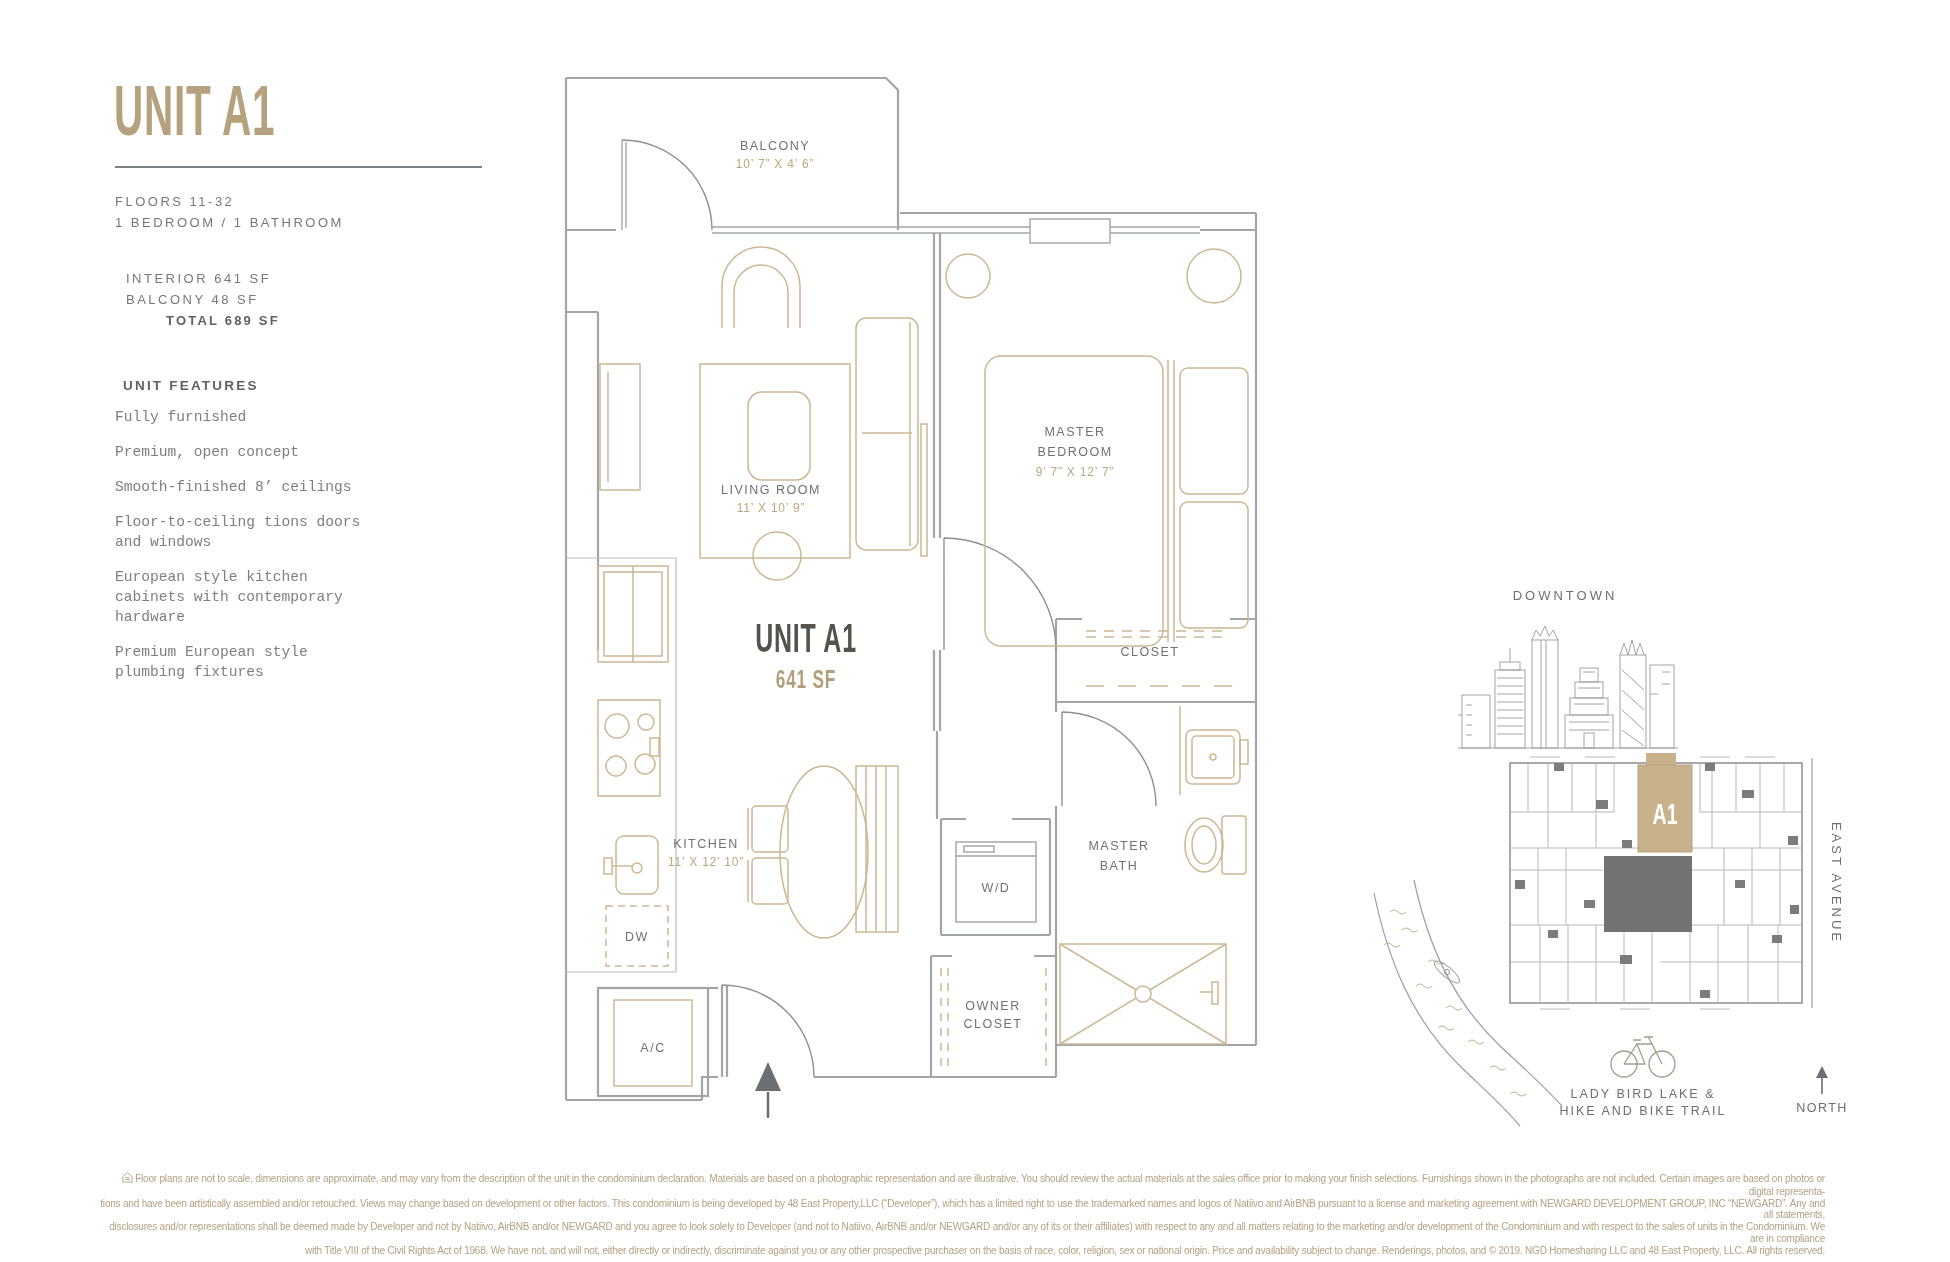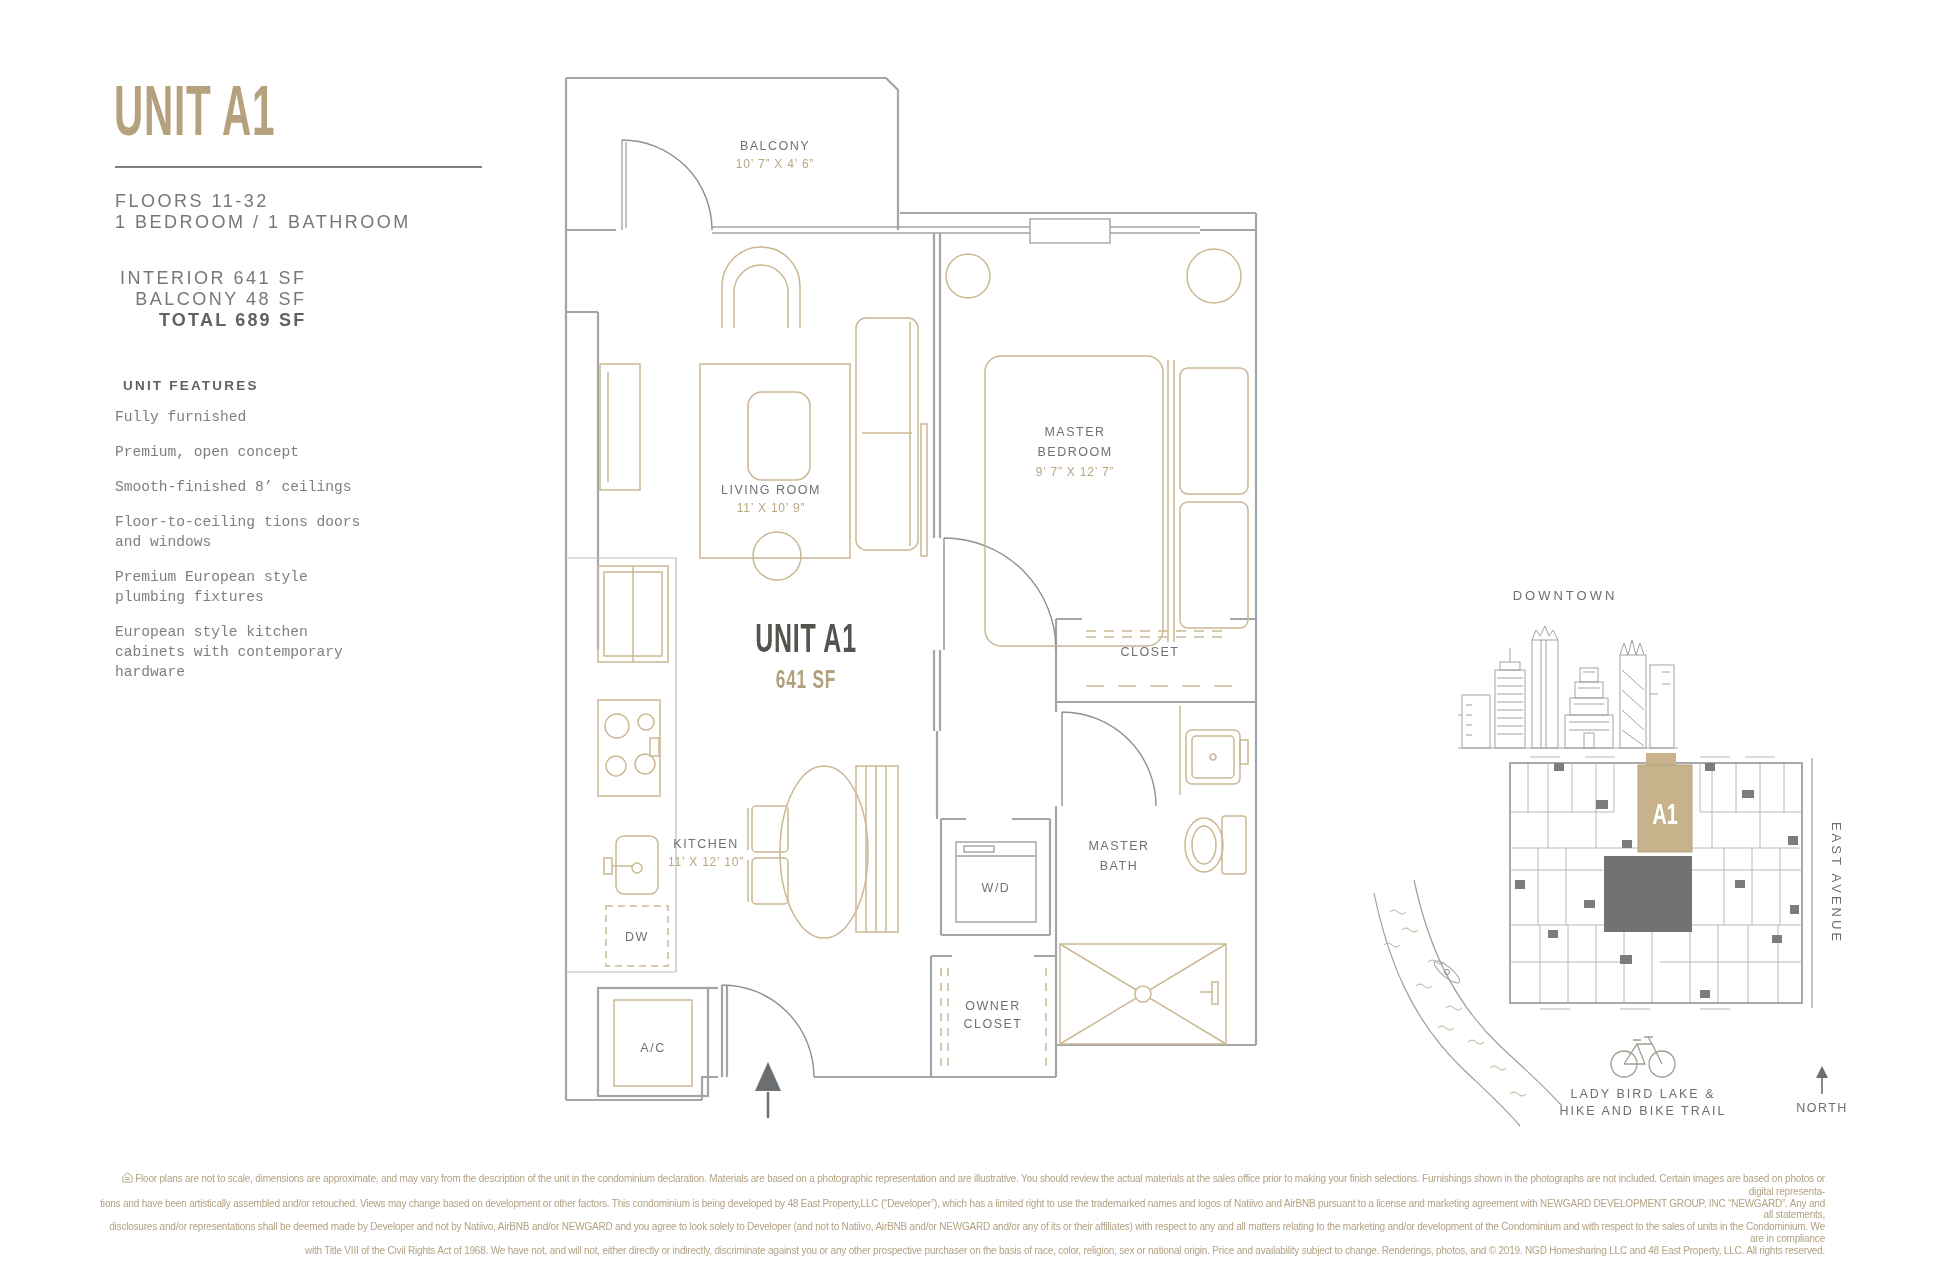--- a/index.html
+++ b/index.html
@@ -8,23 +8,23 @@
     font-family:"Liberation Sans",sans-serif;overflow:hidden;
   }
   .abs{position:absolute;}
   
   #title-wrap{left:114px;top:74px;}
   #title-wrap span{
     display:inline-block;transform:scale(0.75,1.32);transform-origin:0 0;
     font-size:54px;line-height:54px;font-weight:bold;color:#b5a17e;letter-spacing:1px;white-space:nowrap;
   }
   #title-rule{left:115px;top:166px;width:367px;height:2px;background:#7e8183;}
-  .meta{color:#75787b;font-size:18px;letter-spacing:2.5px;line-height:21px;white-space:nowrap;}
+  .meta{color:#75787b;font-size:13px;letter-spacing:2.5px;line-height:21px;white-space:nowrap;}
   #meta-floors{left:115px;top:191px;}
-  #meta-area{left:119px;top:268px;text-align:right;}
+  #meta-area{left:126px;top:268px;}
   #meta-area .tot{font-weight:bold;color:#5e6265;letter-spacing:2.2px;margin-left:40px;}
   #features{left:115px;top:378px;width:300px;}
   #features h3{margin:0 0 14px 8px;font-size:13.5px;letter-spacing:2.2px;color:#5e6265;font-weight:bold;}
   #features ul{list-style:none;margin:0;padding:0;}
   #features li{font-size:14.6px;color:#7c8082;margin-bottom:15px;line-height:20px;width:270px;font-family:Liberation Mono, monospace;}
   
   #disclaimer{left:100px;top:1172px;width:1725px;color:#b3a284;font-size:10px;line-height:11.8px;letter-spacing:-0.2px;text-align:right;}
   #disclaimer .house{display:inline-block;vertical-align:-1px;margin-right:2px;}
   svg text{font-family:"Liberation Sans",sans-serif;}
 </style>
@@ -47,22 +47,22 @@
   <div class="tot">TOTAL 689 SF</div>
 </div>
 
 <div class="abs" id="features">
   <h3>UNIT FEATURES</h3>
   <ul>
     <li>Fully furnished</li>
     <li>Premium, open concept</li>
     <li>Smooth-finished 8’ ceilings</li>
     <li>Floor-to-ceiling tions doors and windows</li>
+    <li>European style kitchen cabinets with contemporary hardware</li>
     <li>Premium European style plumbing fixtures</li>
-    <li>European style kitchen cabinets with contemporary hardware</li>
   </ul>
 </div>
 
 <svg class="abs" style="left:540px;top:68px;" width="730" height="1062" viewBox="540 68 730 1062">
 
   <g stroke="#a3a6a8" stroke-width="2.2" fill="none">
     <path d="M566,78 H886 L898,90 V230"></path>
     <path d="M566,78 V1100"></path>
     <path d="M566,1100 H702"></path>
     <path d="M702,1100 V1077 H718"></path>

